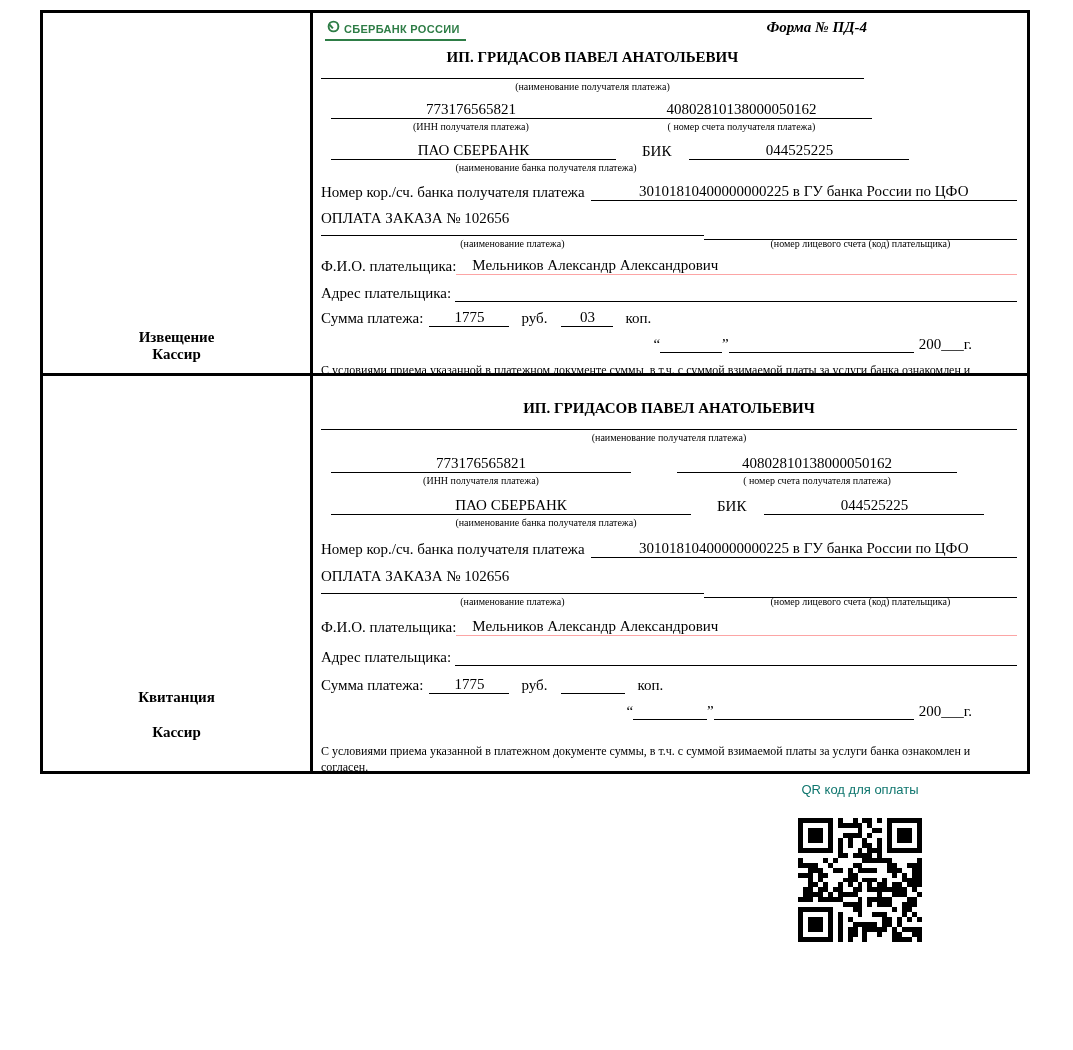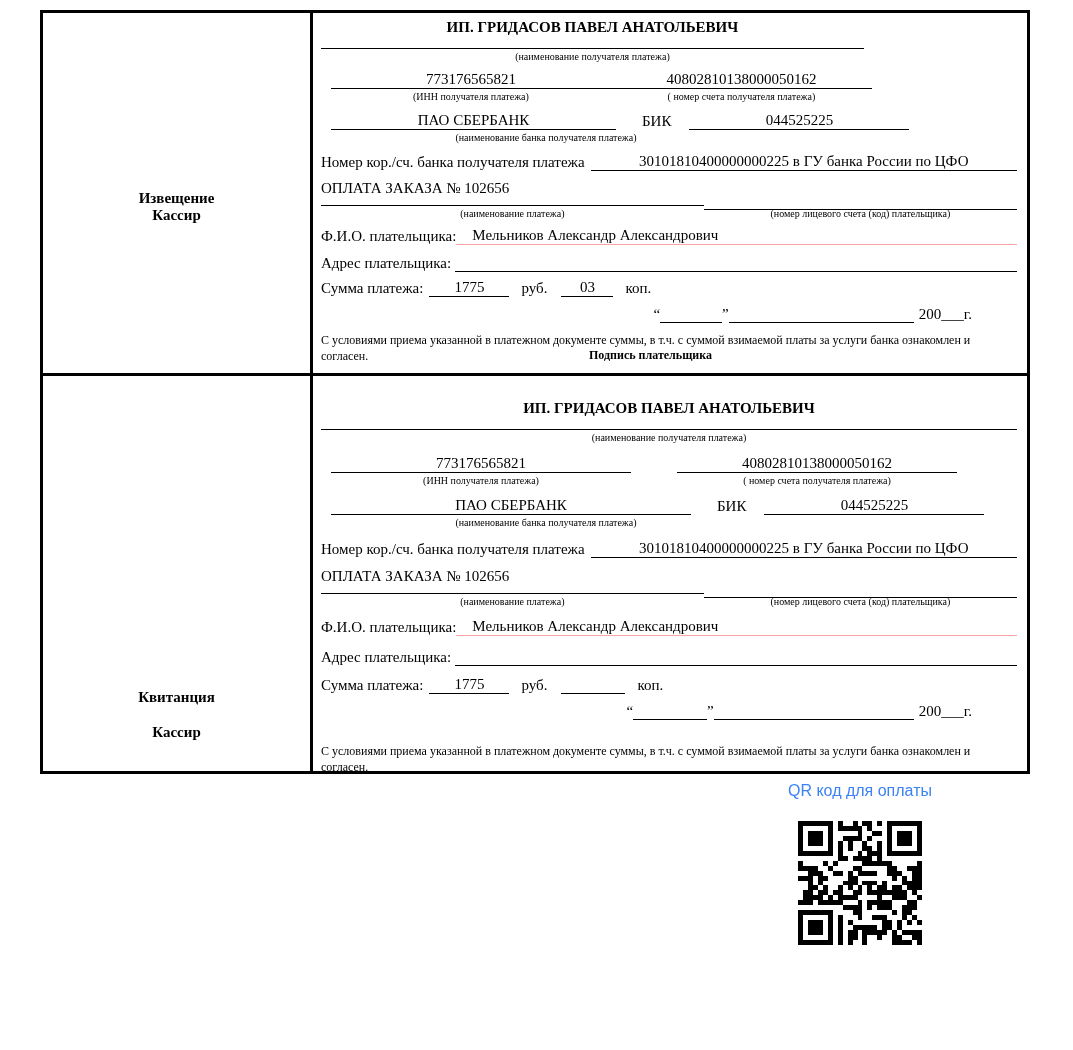--- a/index.html
+++ b/index.html
@@ -5,21 +5,21 @@
   * { margin:0; padding:0; box-sizing:border-box; }
   html,body { width:1073px; height:1050px; background:#fff; }
   body { position:relative; font-family:"Liberation Serif", serif; color:#000; font-size:15px; }
 
   .form-table { position:absolute; left:40px; top:10px; width:990px; border:3px solid #000; background:#fff; }
   .sec { display:flex; }
   .sec-notice { height:360px; }
   .sec-receipt { height:398px; border-top:3px solid #000; }
 
   .left-cell { width:270px; border-right:3px solid #000; display:flex; flex-direction:column; align-items:center; font-weight:bold; }
-  .sec-notice .left-cell { justify-content:center; padding:38px 0 10px; }
+  .sec-notice .left-cell { justify-content:flex-end; padding:38px 0 10px; }
   .sec-receipt .left-cell { justify-content:flex-end; gap:18px; padding-bottom:30px; }
 
   .right-cell { flex:1; padding:6px 10px 6px 8px; overflow:hidden; }
   .cap { font-size:10px; text-align:center; line-height:1.25; }
 
   
   .hdr-row { display:flex; justify-content:space-between; align-items:flex-start; height:30px; }
   .logo { margin-left:4px; border-bottom:2px solid #2e7d46; padding:1px 6px 2px 2px; }
   .logo-inner { display:flex; align-items:center; gap:4px; }
   .logo-text { color:#2e7d46; font-weight:bold; font-size:11px; font-family:"Liberation Sans", sans-serif; letter-spacing:0.3px; }
@@ -77,35 +77,49 @@
   .agree-wrap { position:relative; margin-top:10px; font-size:12px; line-height:1.3; }
   .sig-inline { position:absolute; left:268px; bottom:1px; font-weight:bold; font-size:12px; white-space:nowrap; }
   .sig-center { text-align:center; font-weight:bold; font-size:12px; margin-top:4px; }
 
   .sec-receipt .vals-row, .sec-receipt .bank-row, .sec-receipt .korr-row,
   .sec-receipt .order-row, .sec-receipt .fio-row, .sec-receipt .addr-row,
   .sec-receipt .sum-row { margin-top:10px; }
   .sec-receipt .agree-wrap { margin-top:24px; }
 
   .qr-block { position:absolute; left:775px; top:782px; width:170px; text-align:center; font-family:"Liberation Sans", sans-serif; }
-  .qr-caption { font-size:16px; margin-bottom:21px; color:#3b82f6; }
+  .qr-caption { font-size:13px; margin-bottom:21px; color:#0f766e; }
   #qr-svg { display:inline-block; }
 </style>
 </head>
 <body>
 
 <div class="form-table">
 
   <div class="sec sec-notice">
     <div class="left-cell">
       <div>Извещение</div>
       <div>Кассир</div>
     </div>
     <div class="right-cell">
 
+      <div class="hdr-row">
+        <div class="logo">
+          <div class="logo-inner">
+            <span>
+              <svg width="13" height="13" viewBox="0 0 20 20">
+                  <circle cx="10" cy="10" r="7.5" fill="none" stroke="#2e7d46" stroke-width="3"></circle>
+                  <path d="M4 7 L9 13" stroke="#2e7d46" stroke-width="3" fill="none"></path>
+                </svg>
+            </span>
+            <span class="logo-text">СБЕРБАНК РОССИИ</span>
+          </div>
+        </div>
+        <div class="form-no">Форма № ПД-4</div>
+      </div>
 
       <div class="recipient-wrap">
         <div class="recipient">ИП. ГРИДАСОВ ПАВЕЛ АНАТОЛЬЕВИЧ</div>
       </div>
       <div class="cap recipient-cap">(наименование получателя платежа)</div>
 
       <div class="vals-row">
         <div class="inn-col">
           <div class="val">773176565821</div>
           <div class="cap col-cap">(ИНН получателя платежа)</div>

